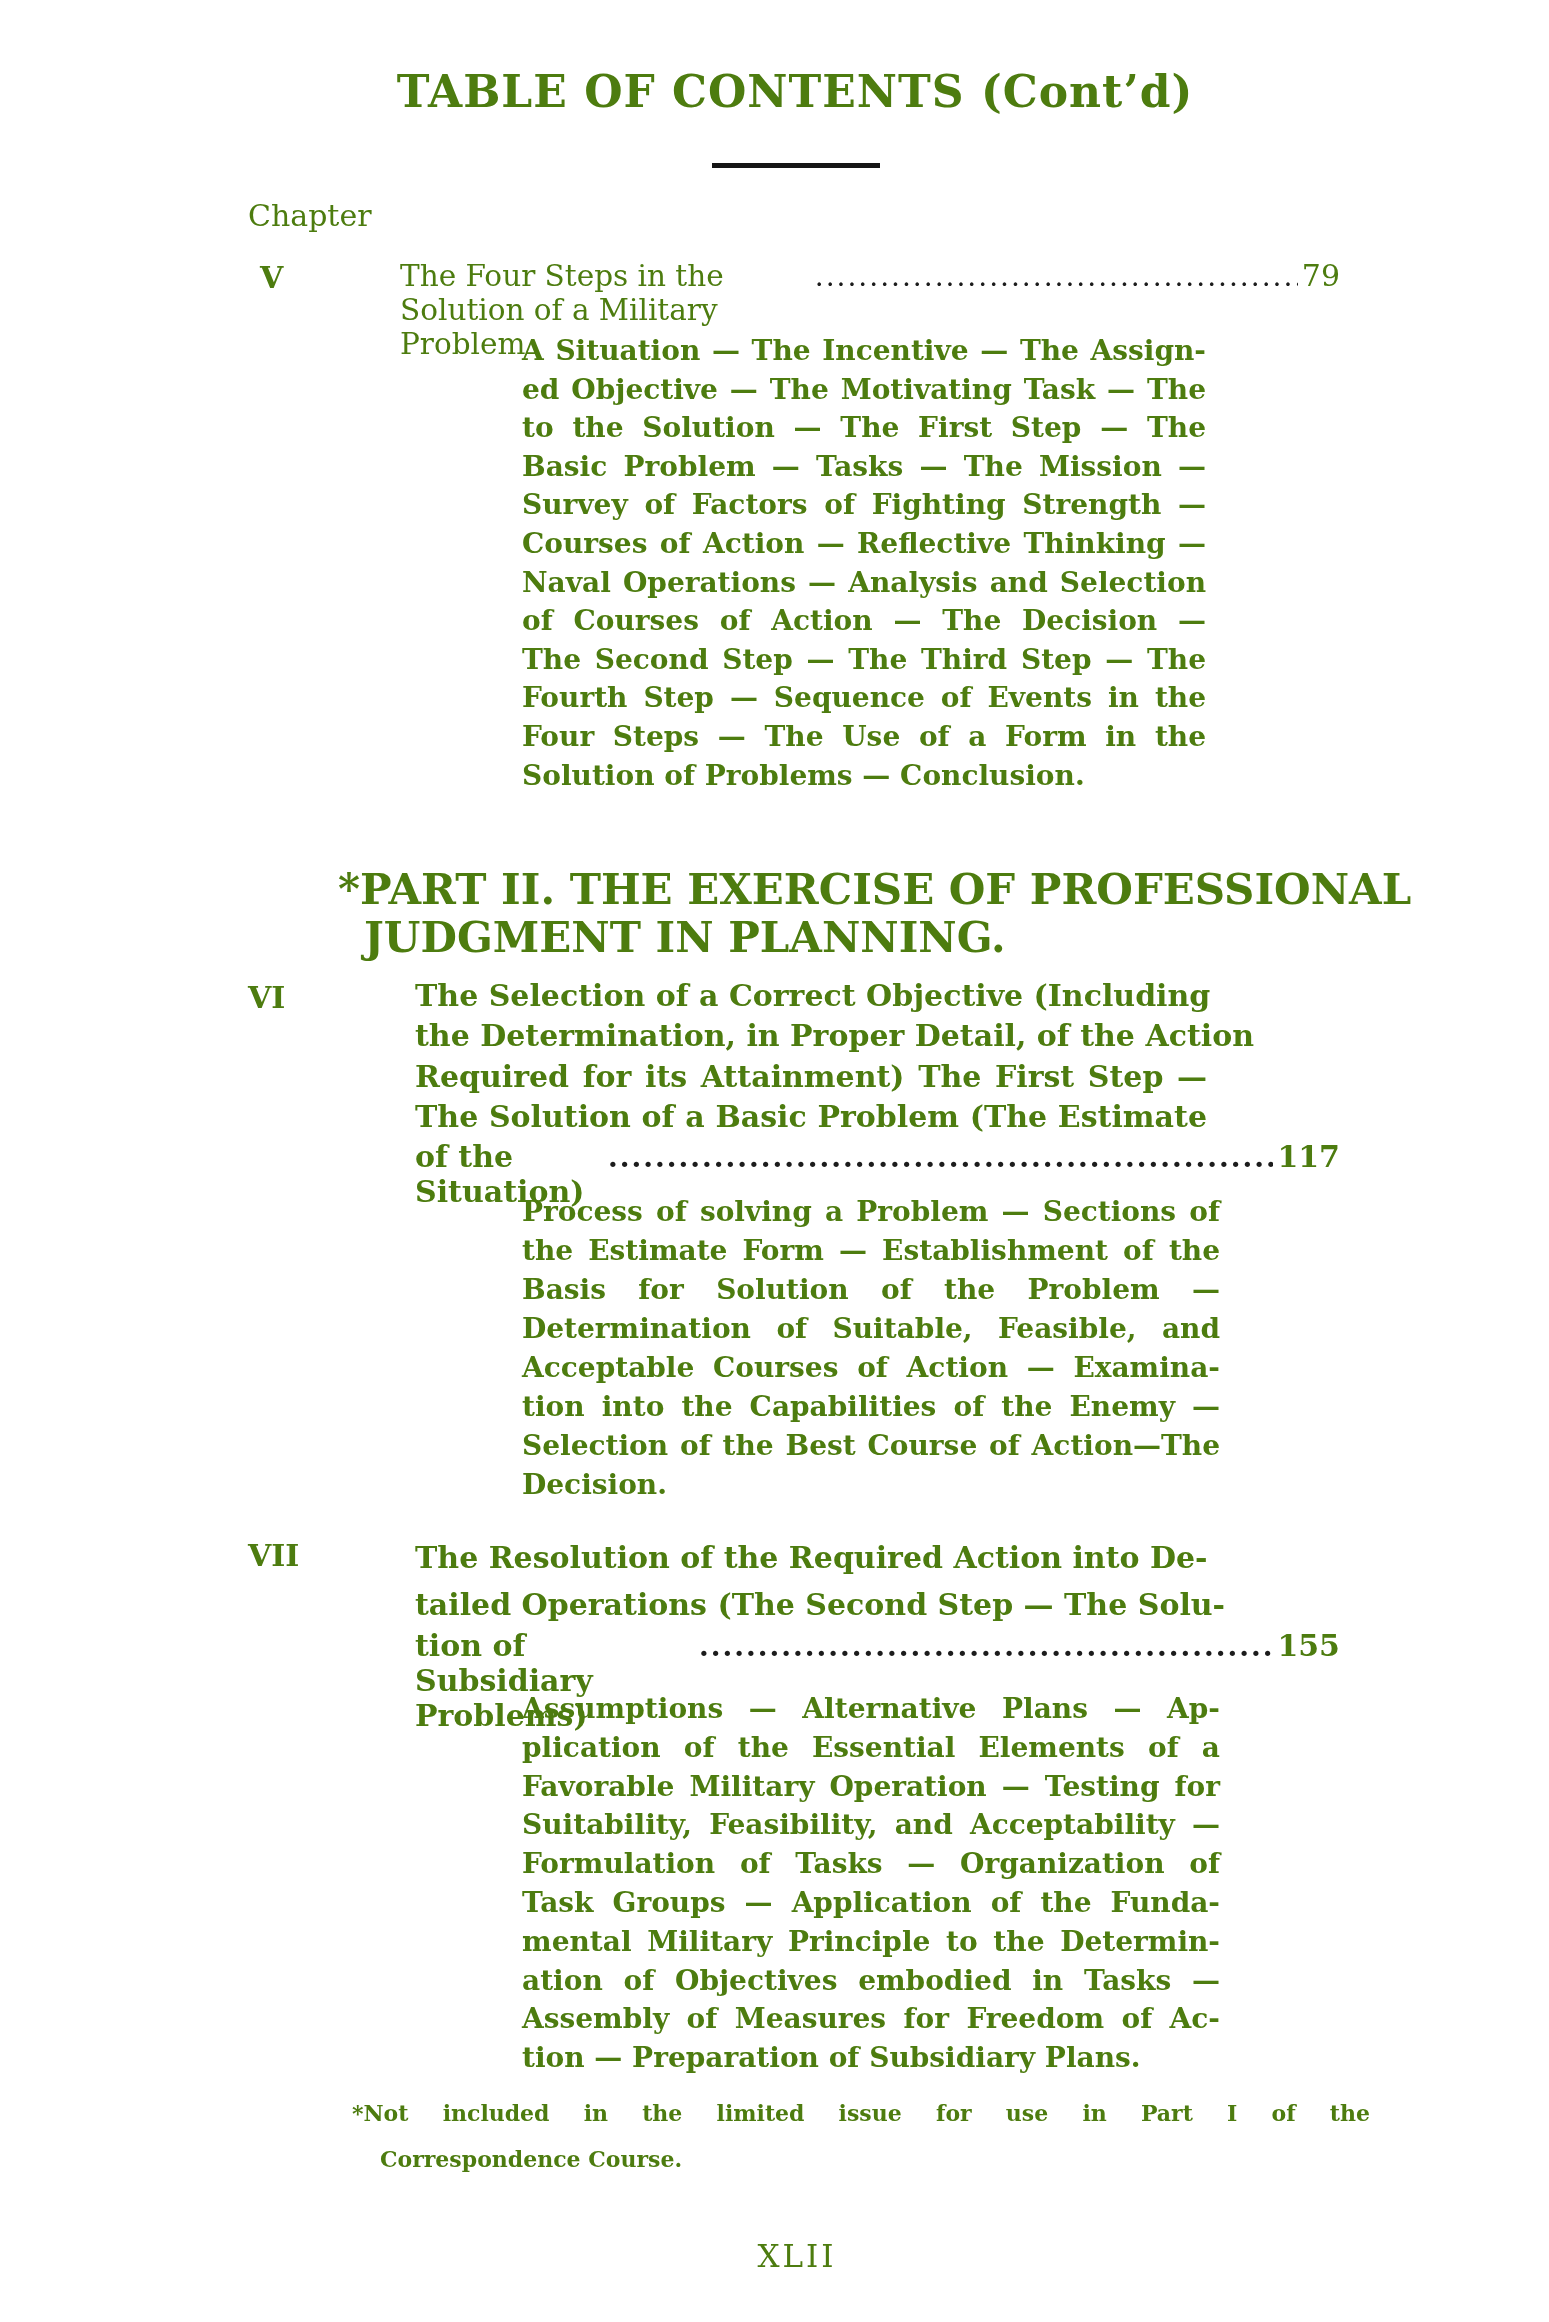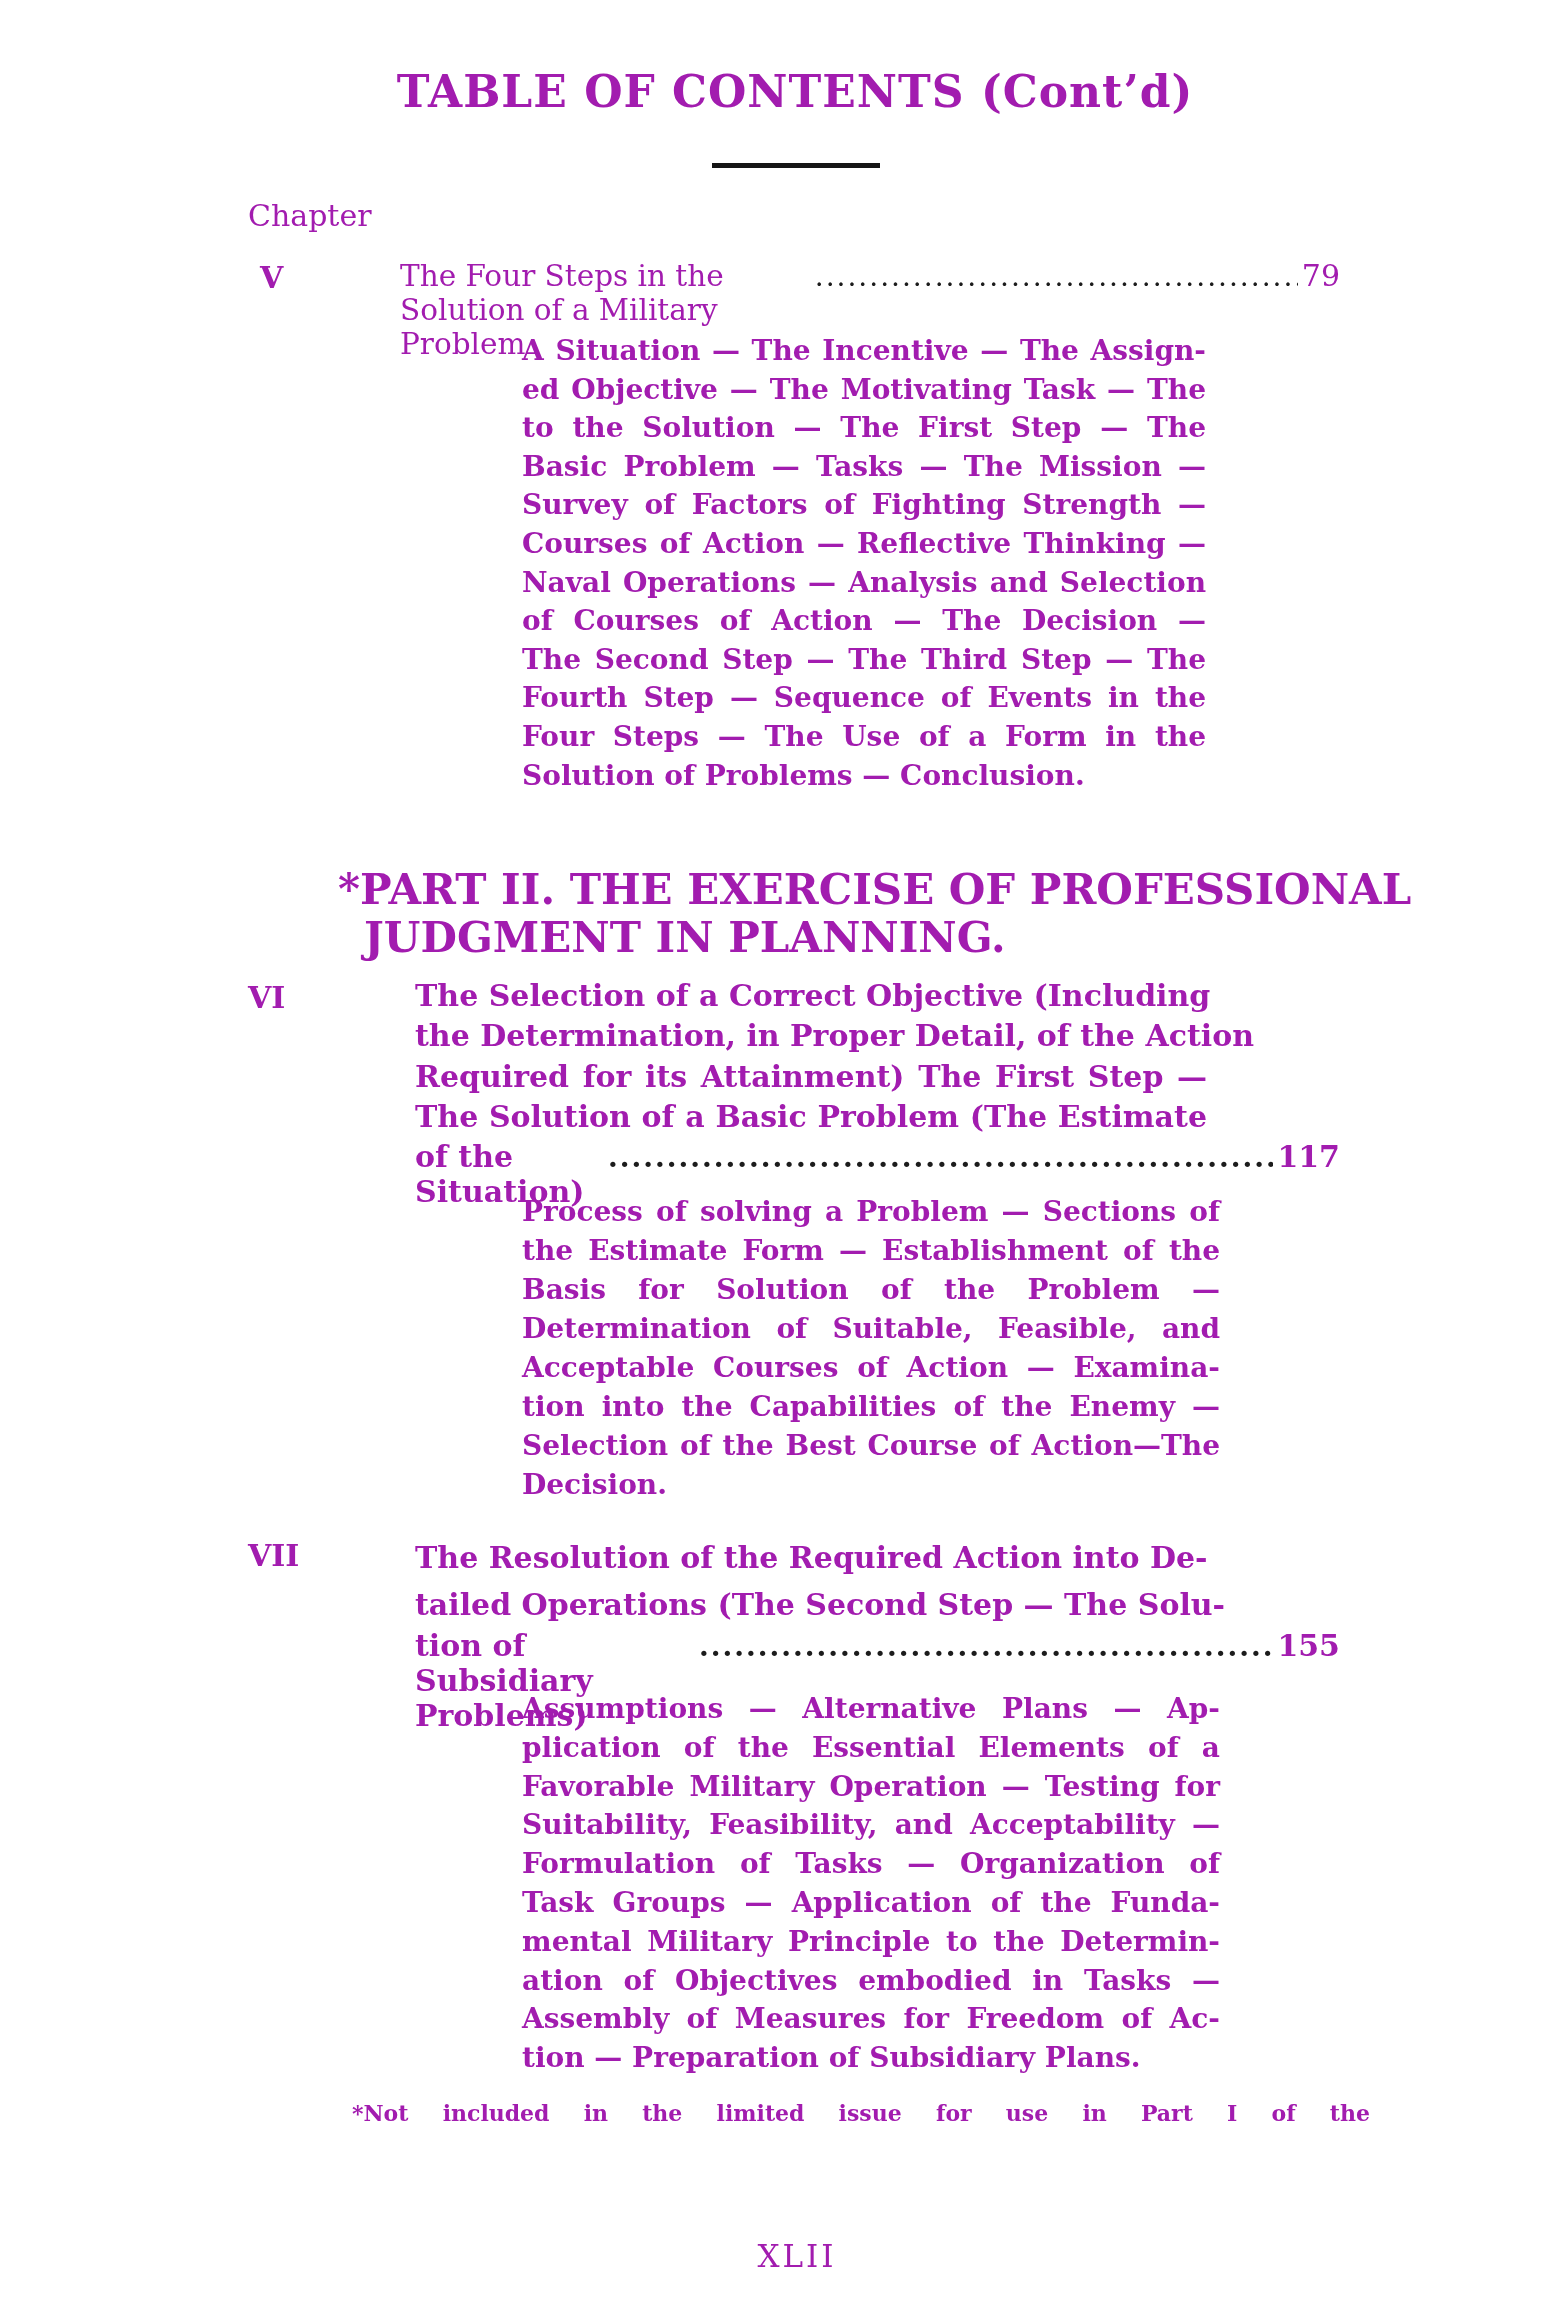--- a/index.html
+++ b/index.html
@@ -1,20 +1,20 @@
 <!DOCTYPE html>
 <html><head>
 <meta charset="utf-8">
 <style>
   html,body{margin:0;padding:0;background:#ffffff;}
   .page{
     position:relative;
     width:1549px;height:2322px;
     background:#fff;
-    color:#a21caf;
+    color:#4d7c0f;
     font-family:"DejaVu Serif","Liberation Serif",serif;
     overflow:hidden;
   }
   .abs{position:absolute;}
 
   .doc-title{
     left:380px;top:66px;width:830px;
     text-align:center;
     font-size:44px;font-weight:bold;
     letter-spacing:1px;
@@ -181,17 +181,18 @@
       <div class="jline">Formulation of Tasks — Organization of</div>
       <div class="jline">Task Groups — Application of the Funda-</div>
       <div class="jline">mental Military Principle to the Determin-</div>
       <div class="jline">ation of Objectives embodied in Tasks —</div>
       <div class="jline">Assembly of Measures for Freedom of Ac-</div>
       <div class="jline jline-last">tion — Preparation of Subsidiary Plans.</div>
     </div>
 
   <div class="abs footnote">
     <div class="jline">*Not included in the limited issue for use in Part I of the</div>
+    <div class="footnote-line2">Correspondence Course.</div>
   </div>
 
   <div class="abs folio">XLII</div>
 
 </div>
 
 </body></html>

